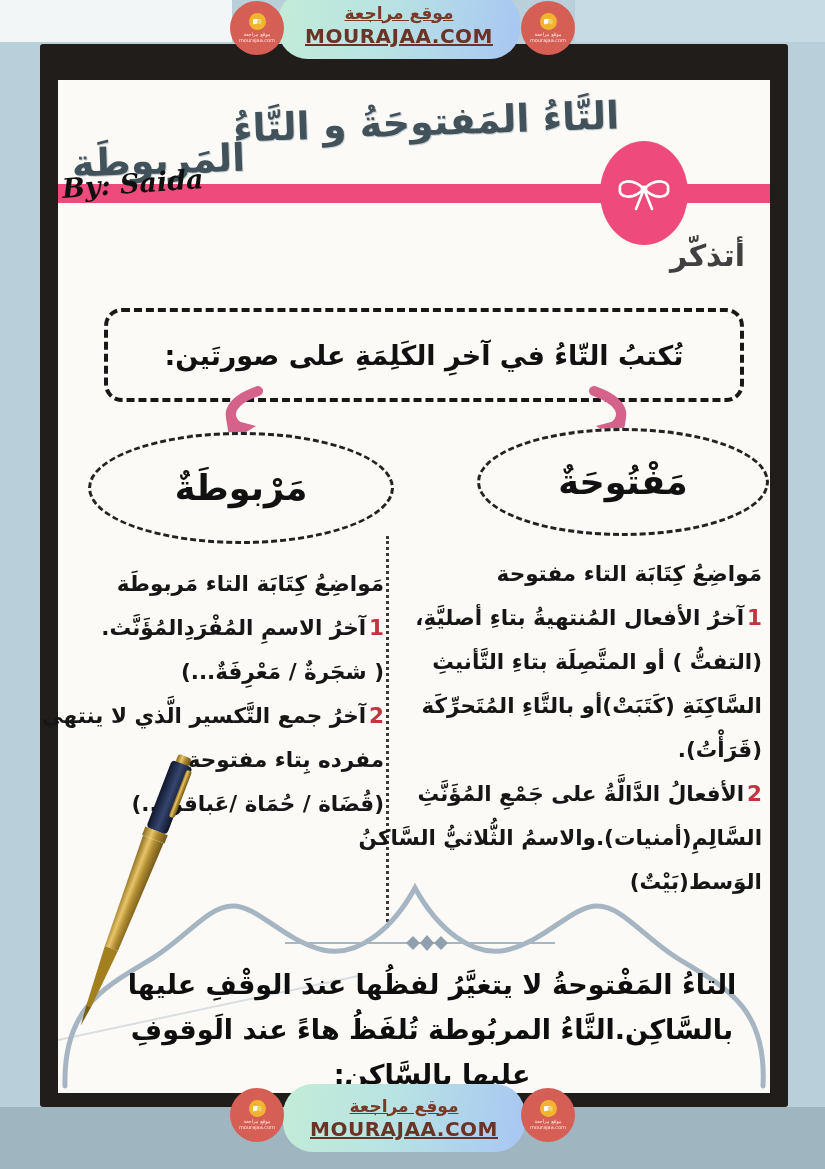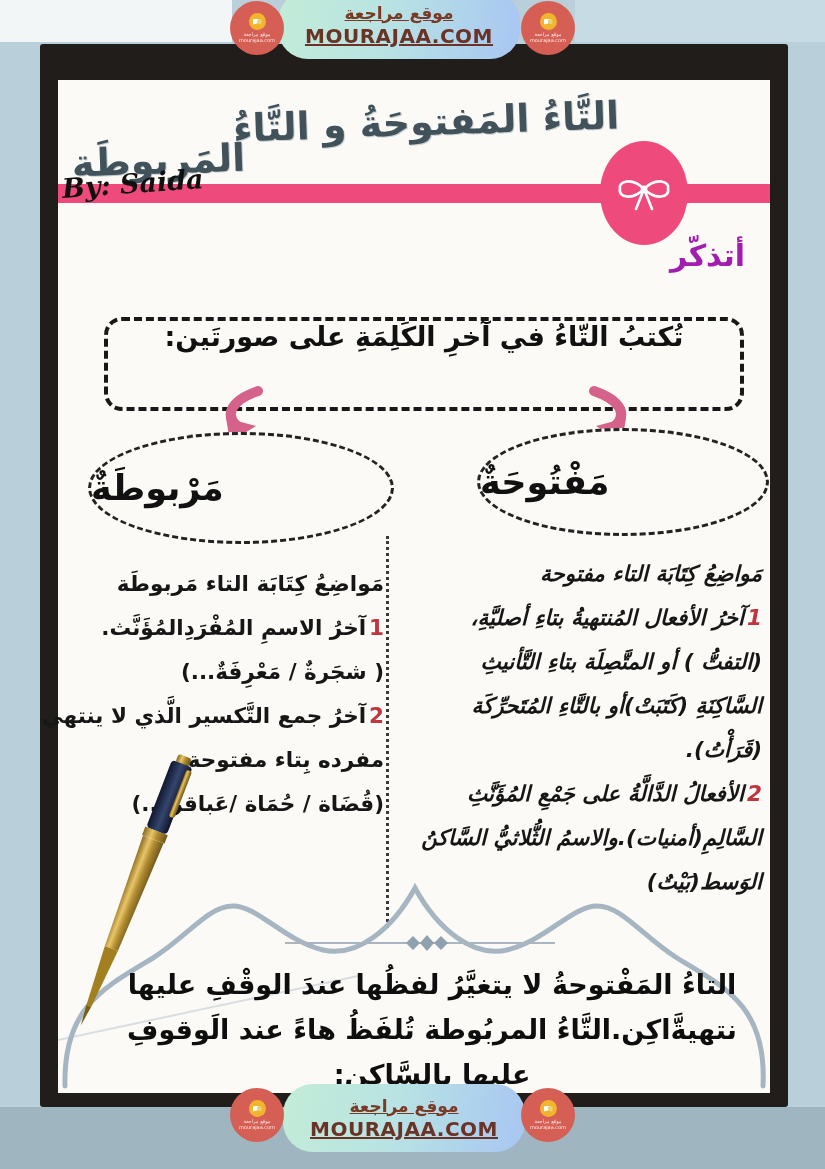--- a/index.html
+++ b/index.html
@@ -37,41 +37,41 @@
   .title-l2{position:absolute;left:105px;top:138px;width:140px;text-align:center;white-space:nowrap;
     font-size:38px;font-weight:bold;color:#41525b;direction:rtl;transform:rotate(-2deg);
     text-shadow:1px 1px 0 #c9cfd2;}
   .pink-bar{position:absolute;left:58px;top:184px;width:712px;height:19px;background:#ee4b7c;}
   .byline{position:absolute;left:62px;top:168px;font-family:"DejaVu Serif",serif;font-style:italic;
     font-weight:bold;font-size:27px;color:#101010;transform:rotate(-4deg);z-index:5;white-space:nowrap;}
   .bow-circle{position:absolute;left:600px;top:141px;width:88px;height:104px;border-radius:50%;
     background:#ee4b7c;z-index:6;display:flex;align-items:center;justify-content:center;}
 
   .remember{position:absolute;left:540px;top:238px;width:205px;text-align:right;direction:rtl;
-    font-size:30px;font-weight:bold;color:#a21caf;}
-
-  .intro-box{position:absolute;left:104px;top:317px;width:632px;height:86px;border:4px dashed #181818;
-    border-radius:18px;display:flex;justify-content:center;}
+    font-size:30px;font-weight:bold;color:#404040;}
+
+  .intro-box{position:absolute;left:104px;top:308px;width:632px;height:86px;border:4px dashed #181818;
+    border-radius:18px;display:flex;align-items:center;justify-content:center;}
   .intro-box span{font-size:27px;font-weight:bold;color:#111;direction:rtl;white-space:nowrap;}
 
   .arrows{position:absolute;left:180px;top:384px;width:500px;height:66px;}
 
   .bubble{position:absolute;border:3px dashed #222;border-radius:50%;
-    display:flex;align-items:center;background:#fbfaf6;}
+    display:flex;align-items:center;justify-content:center;background:#fbfaf6;}
   .bubble span{font-size:35px;font-weight:bold;color:#111;direction:rtl;}
   .bubble.marbouta{left:88px;top:432px;width:300px;height:106px;}
   .bubble.maftouha{left:477px;top:428px;width:286px;height:102px;}
 
   .col-divider{position:absolute;left:386px;top:536px;height:392px;border-left:3px dotted #3a3a3a;}
 
   .column{position:absolute;}
   .col-line{height:44px;line-height:44px;white-space:nowrap;direction:rtl;
     font-weight:bold;font-size:21.5px;color:#161616;}
   .num{color:#c03540;margin-left:3px;}
-  .col-right{left:396px;top:552px;width:366px;font-style:italic;}
+  .col-right{left:396px;top:552px;width:366px;}
   .col-left{left:60px;top:562px;width:324px;}
 
   .pen{position:absolute;left:38px;top:742px;width:184px;height:316px;z-index:4;}
 
   .bracket{position:absolute;left:58px;top:878px;width:712px;height:215px;}
 
   .bottom-note{position:absolute;left:58px;top:962px;width:712px;text-align:center;z-index:3;}
   .bottom-note div{font-size:27px;font-weight:bold;color:#0e0e0e;direction:rtl;white-space:nowrap;
     height:45px;line-height:45px;margin-left:36px;}
 </style>
@@ -207,21 +207,21 @@
     <g>
       <line x1="227" y1="65" x2="497" y2="65" stroke="#a9b5c0" stroke-width="2"></line>
       <polygon points="348,65 355,58 362,65 355,72" fill="#8fa0ae"></polygon>
       <polygon points="362,65 369,57 376,65 369,73" fill="#8fa0ae"></polygon>
       <polygon points="376,65 383,58 390,65 383,72" fill="#8fa0ae"></polygon>
     </g>
   </svg>
 
   <div class="bottom-note">
     <div>التاءُ المَفْتوحةُ لا يتغيَّرُ لفظُها عندَ الوقْفِ عليها</div>
-    <div>نتهيةَّاكِن.التَّاءُ المربُوطة تُلفَظُ هاءً عند الَوقوفِ</div>
+    <div>بالسَّاكِن.التَّاءُ المربُوطة تُلفَظُ هاءً عند الَوقوفِ</div>
     <div>عليها بالسَّاكِن:</div>
   </div>
 
   <div class="banner">
     <div class="pill" style="left:283px;top:1084px;">
       <span class="ar">موقع مراجعة</span>
       <span class="url">MOURAJAA.COM</span>
     </div>
     <div class="logo" style="left:230px;top:1088px;">
       <span class="dot">

